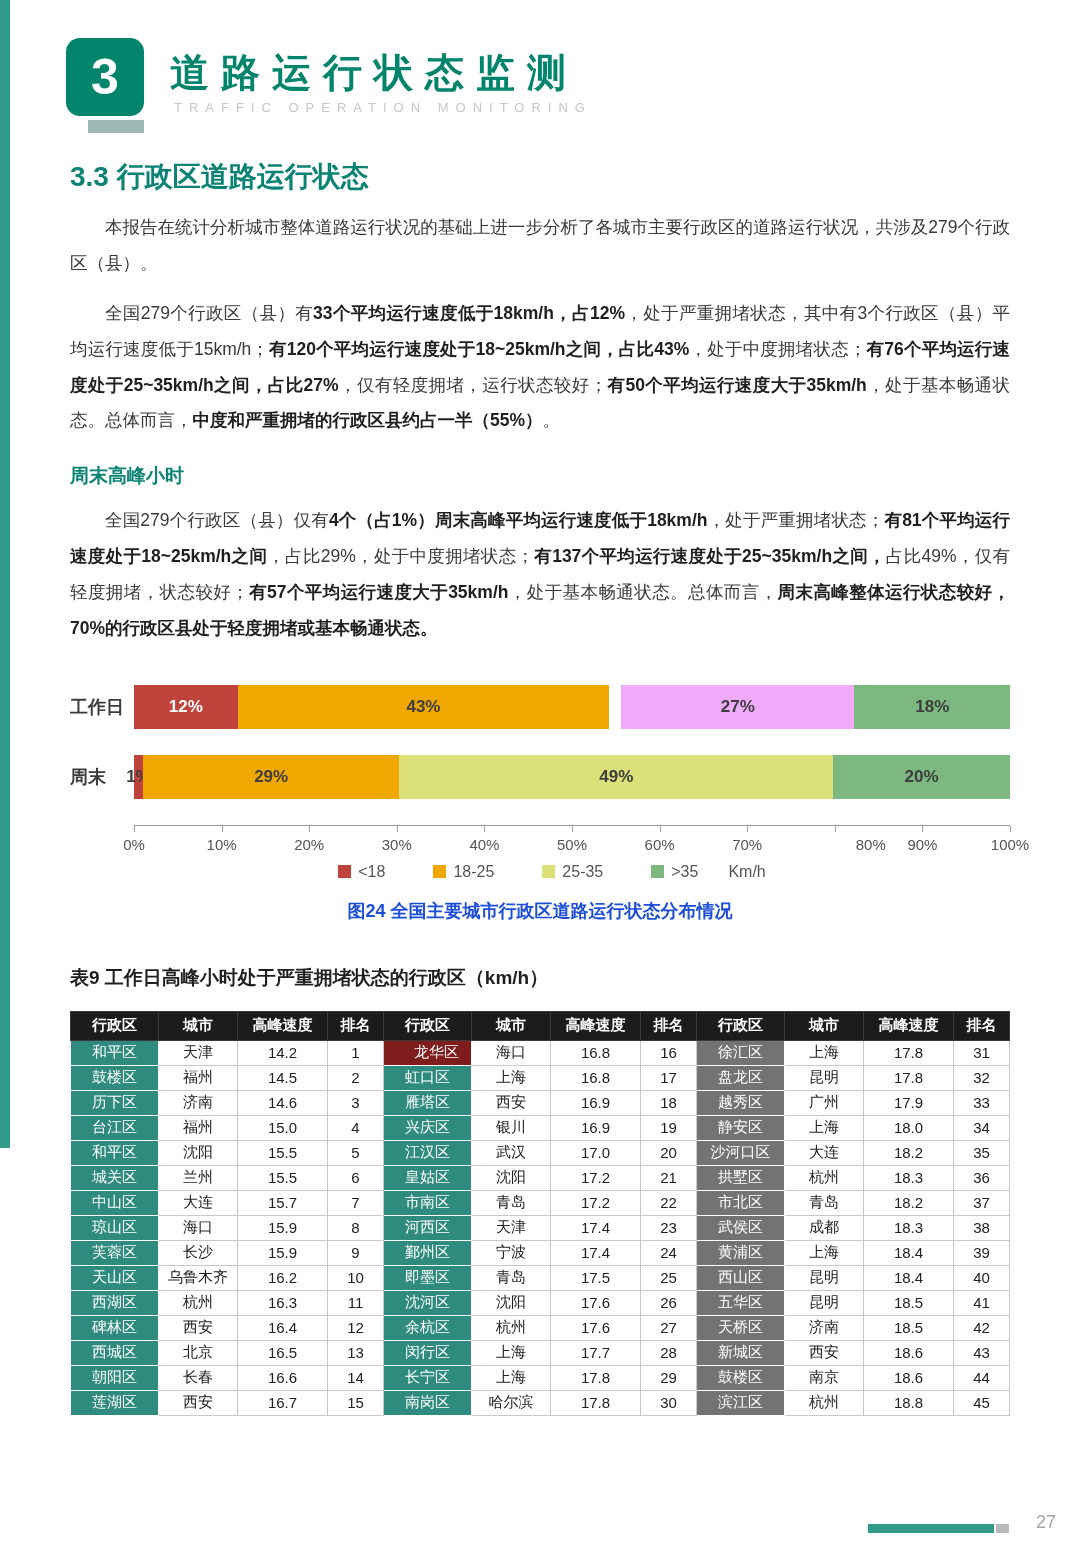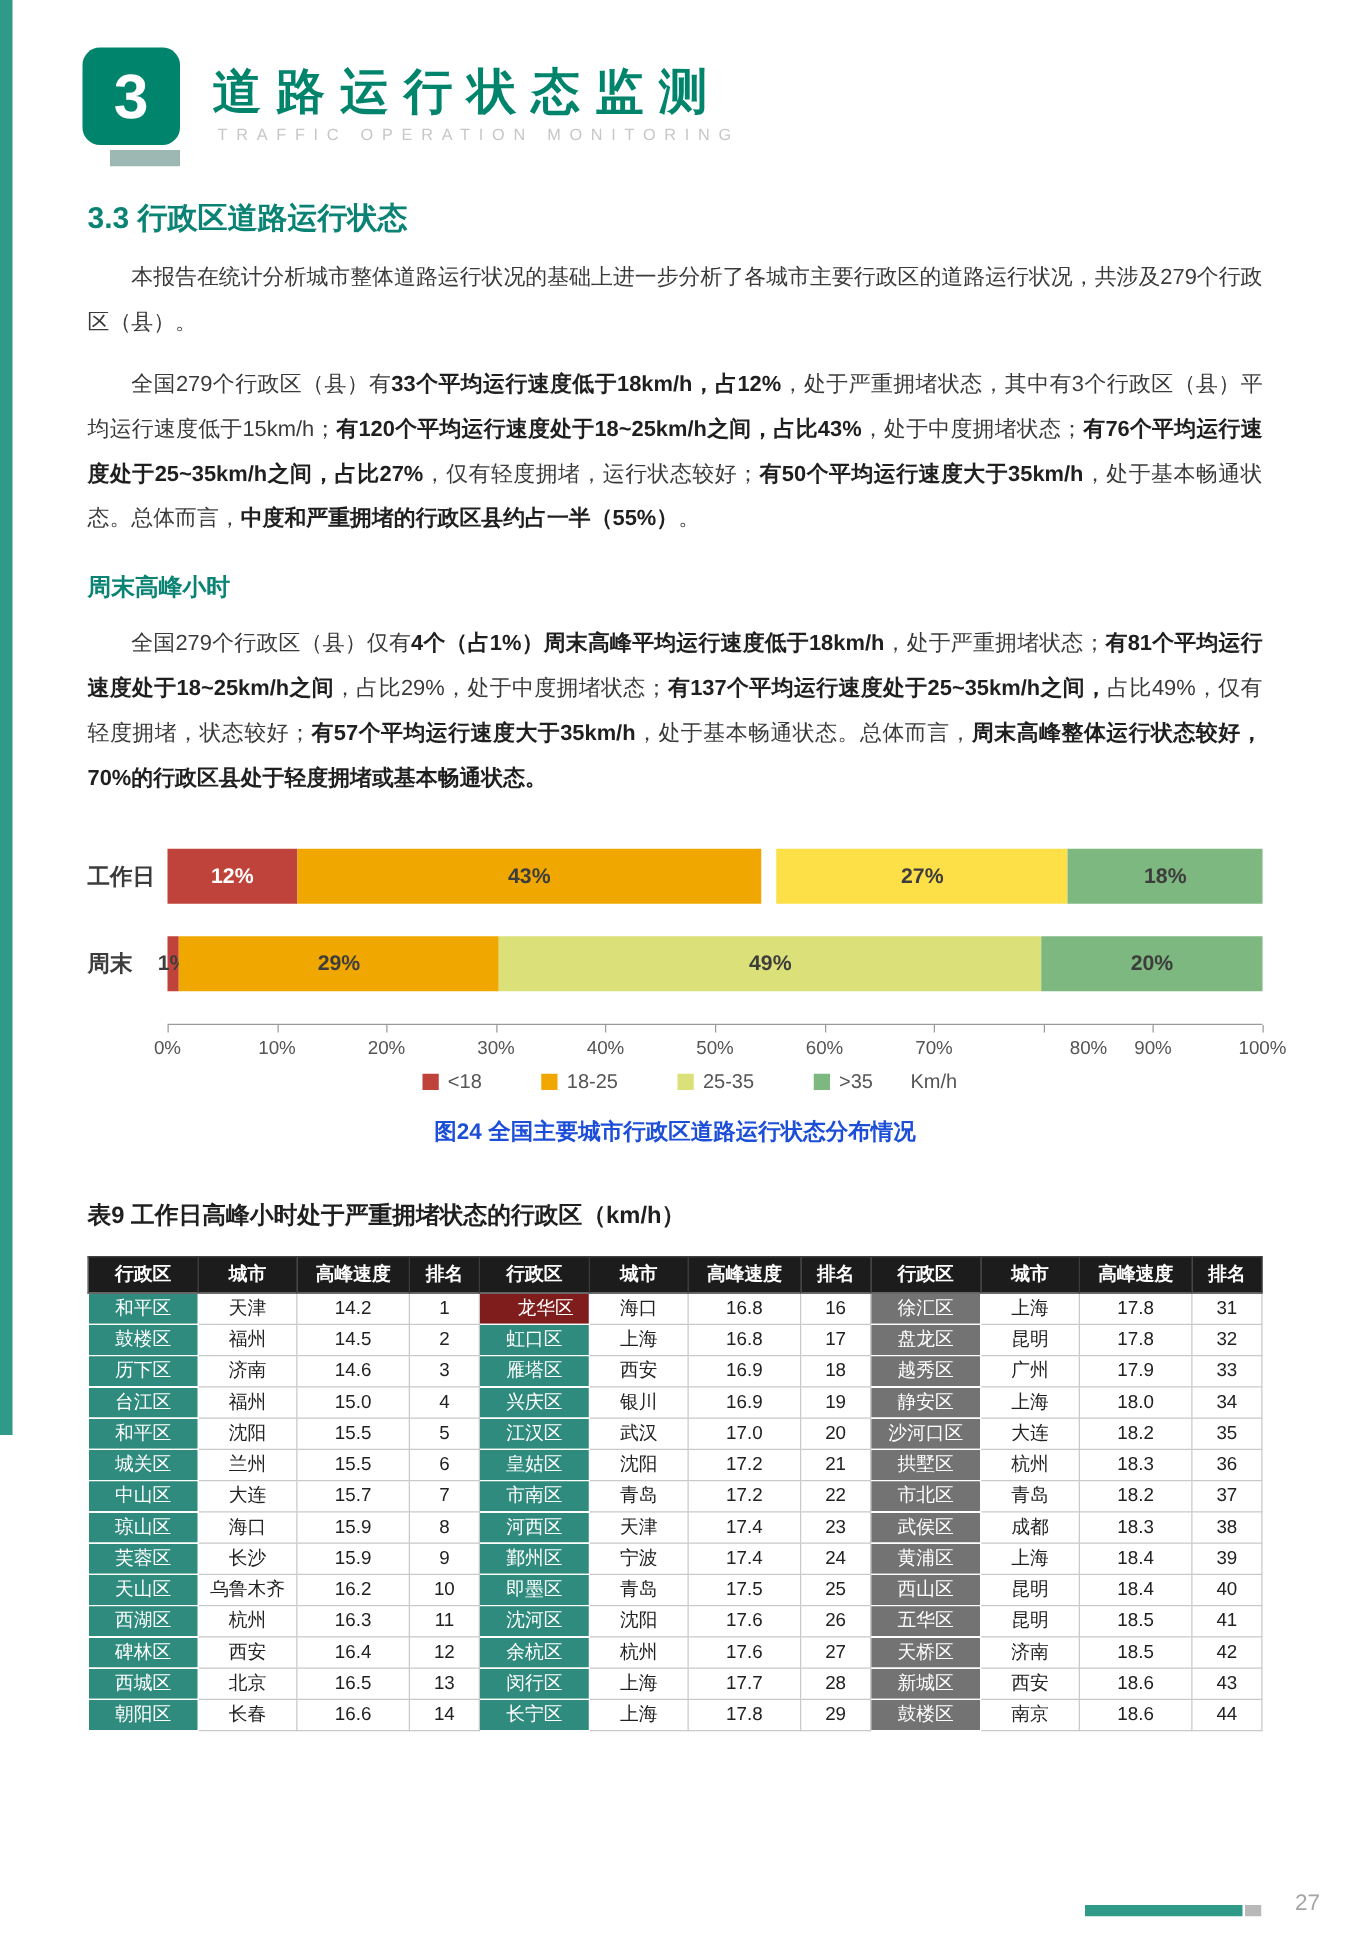--- a/index.html
+++ b/index.html
@@ -10,21 +10,21 @@
 
   .chapter-header{position:relative;padding:38px 70px 0 66px;display:flex;align-items:flex-start}
   .chapter-badge{position:relative;width:80px;height:96px;flex:0 0 auto}
   .badge-box{width:78px;height:78px;background:#00846c;border-radius:14px;display:flex;align-items:center;justify-content:center;color:#fff;font-size:50px;font-weight:bold}
   .badge-tab{position:absolute;left:22px;top:82px;width:56px;height:13px;background:#9db8b2}
   .chapter-titles{margin-left:24px;padding-top:8px}
   .chapter-title{color:#00846c;font-size:39px;font-weight:bold;letter-spacing:12px}
   .chapter-subtitle{color:#c7c7c7;font-size:13px;letter-spacing:7px;margin-left:4px}
 
   .content{padding:0 70px}
-  .section-title{margin-top:24px;color:#0a8374;font-size:24px;font-weight:bold}
+  .section-title{margin-top:24px;color:#0a8374;font-size:28px;font-weight:bold}
   .para{margin-top:14px;font-size:17.5px;line-height:2.05;color:#3a3a3a;text-align:justify;text-indent:2em}
   .para b{color:#1f1f1f}
   .sub-title{margin-top:24px;color:#0a8374;font-size:19px;font-weight:bold}
 
   .chart{margin-top:38px}
   .chart-row{display:flex;align-items:center;margin-bottom:26px}
   .chart-cat{width:64px;font-size:18px;font-weight:bold;color:#3c3c3c;flex:0 0 auto}
   .chart-bar{flex:1;height:44px;display:flex}
   .chart-seg{position:relative;min-width:0}
   .seg-label{position:absolute;left:50%;top:50%;transform:translate(-50%,-50%);font-weight:bold;font-size:17px;white-space:nowrap}
@@ -78,21 +78,21 @@
       <div>
           <div class="chart-row">
             <div class="chart-cat">工作日</div>
             <div class="chart-bar">
               <div class="chart-seg" style="flex-grow: 12; background: rgb(192, 67, 59);">
                 <span class="seg-label" style="color: rgb(255, 255, 255);">12%</span>
               </div>
               <div class="chart-seg" style="flex-grow: 43; background: rgb(240, 168, 0);">
                 <span class="seg-label" style="color: rgb(61, 61, 61);">43%</span>
               </div>
-              <div class="chart-seg" style="flex-grow: 27; background: #fde047; margin-left: 12px;">
+              <div class="chart-seg" style="flex-grow: 27; background: #f0abfc; margin-left: 12px;">
                 <span class="seg-label" style="color: rgb(61, 61, 61);">27%</span>
               </div>
               <div class="chart-seg" style="flex-grow: 18; background: rgb(124, 184, 127);">
                 <span class="seg-label" style="color: rgb(61, 61, 61);">18%</span>
               </div>
             </div>
           </div>
           <div class="chart-row">
             <div class="chart-cat">周末</div>
             <div class="chart-bar">
@@ -379,20 +379,34 @@
             <td>14</td>
             <td class="district" style="background: rgb(46, 139, 125);">长宁区</td>
             <td>上海</td>
             <td>17.8</td>
             <td>29</td>
             <td class="district" style="background: rgb(115, 115, 115);">鼓楼区</td>
             <td>南京</td>
             <td>18.6</td>
             <td>44</td>
           </tr>
+          <tr>
+            <td class="district" style="background: rgb(46, 139, 125);">莲湖区</td>
+            <td>西安</td>
+            <td>16.7</td>
+            <td>15</td>
+            <td class="district" style="background: rgb(46, 139, 125);">南岗区</td>
+            <td>哈尔滨</td>
+            <td>17.8</td>
+            <td>30</td>
+            <td class="district" style="background: rgb(115, 115, 115);">滨江区</td>
+            <td>杭州</td>
+            <td>18.8</td>
+            <td>45</td>
+          </tr>
         </tbody>
     </table>
   </main>
 
   <div class="footer-bar"></div>
   <div class="footer-square"></div>
   <div class="page-number">27</div>
 </div>
 
 </body></html>

